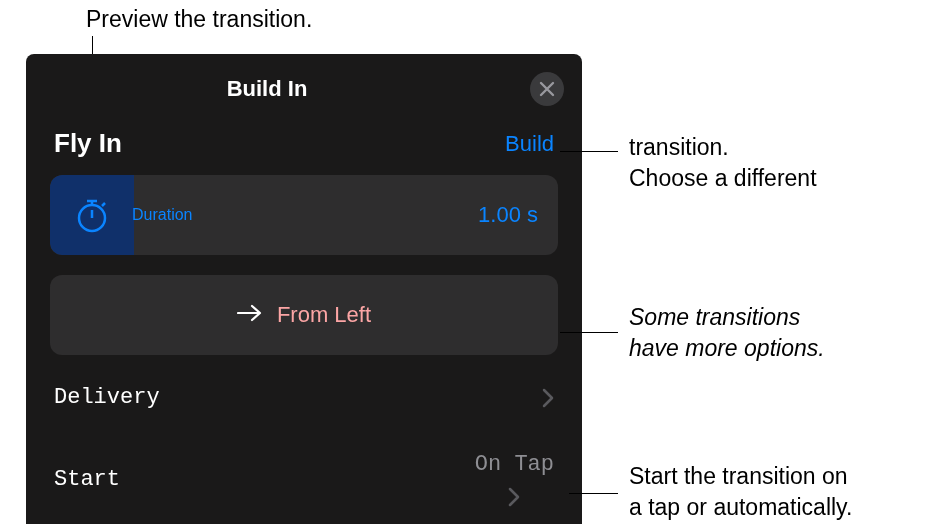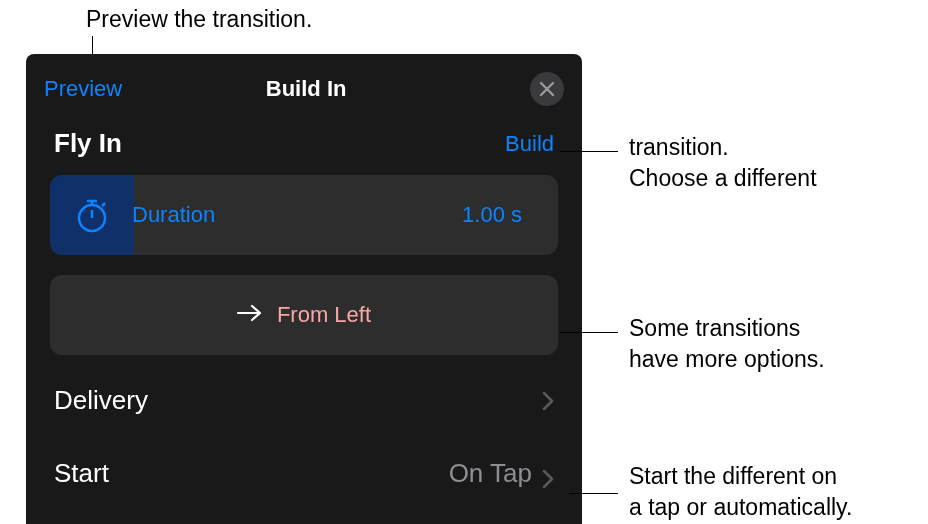--- a/index.html
+++ b/index.html
@@ -47,32 +47,33 @@
   .duration-fill {
     position: absolute; left:0; top:0; bottom:0; width: 84px;
     background: #10306a;
     border-radius: 12px 0 0 12px;
   }
   .duration-icon {
     position: relative; z-index:1;
     width: 44px; height: 44px; margin-left: 20px;
     display: flex; align-items: center; justify-content: center;
   }
-  .duration-label { position: relative; z-index:1; color:#0a84ff; font-size:22px; margin-left:18px; flex:1; }
-  .duration-value { position: relative; z-index:1; color:#0a84ff; font-size:22px; margin-right:36px; }
+  .duration-label { position: relative; z-index:1; color:#0a84ff; font-size:16px; margin-left:18px; flex:1; }
+  .duration-value { position: relative; z-index:1; color:#0a84ff; font-size:22px; margin-right:20px; }
   .direction-card { height: 80px; display: flex; align-items: center; justify-content: center; gap: 14px; }
   .dir-arrow { color:#fff; font-size:22px; }
   .dir-label { color:#fca5a5; font-size:22px; }
   .list-row {
     display: flex; align-items: center; justify-content: space-between;
     padding: 10px 28px;
-    font-size: 26px;
+    font-size: 22px;
+    font-family: Liberation Mono, monospace;
   }
   .row-label { color:#fff; }
-  .row-tail { display:flex; align-items:flex-end; gap:10px; }
+  .row-tail { display:flex; align-items:center; gap:10px;flex-direction:column; }
   .row-value { color:#8e8e93; }
   .chevron { color:#5a5a5e; }
   .chevron svg { display:block; }
 
   
   .callout {
     position: absolute;
     font-size: 23px;
     color: #000;
     line-height: 1.35;
@@ -88,21 +89,20 @@
 <body>
 
 <div class="canvas">
 
   <div class="callout" style="left:86px; top:4px;">Preview the transition.</div>
   <div class="lead-line v" style="left:92px; top:36px; height:36px;"></div>
 
   <div class="panel">
 
     <div class="panel-header">
-      <div class="hdr-left">Preview</div>
       <div class="hdr-title">Build In</div>
       <div class="hdr-close">
         <svg width="16" height="16" viewBox="0 0 16 16">
           <path d="M2 2 L14 14 M14 2 L2 14" stroke="#98989e" stroke-width="2.4" stroke-linecap="round" fill="none"></path>
         </svg>
       </div>
     </div>
 
     <div class="sub-row">
       <div class="sub-left">Fly In</div>
@@ -163,24 +163,24 @@
 
   </div>
 
   <div class="lead-line h" style="left:560px; top:151px; width:58px;"></div>
   <div class="callout" style="left:629px; top:132px;">
     <div>transition.</div>
     <div>Choose a different</div>
   </div>
 
   <div class="lead-line h" style="left:560px; top:332px; width:58px;"></div>
-  <div class="callout" style="left:629px; top:313px;">
+  <div class="callout" style="left:629px; top:302px;font-style:italic;">
     <div>Some transitions</div>
     <div>have more options.</div>
   </div>
 
   <div class="lead-line h" style="left:569px; top:493px; width:49px;"></div>
   <div class="callout" style="left:629px; top:461px;">
-    <div>Start the different on</div>
+    <div>Start the transition on</div>
     <div>a tap or automatically.</div>
   </div>
 
 </div>
 
 </body></html>

